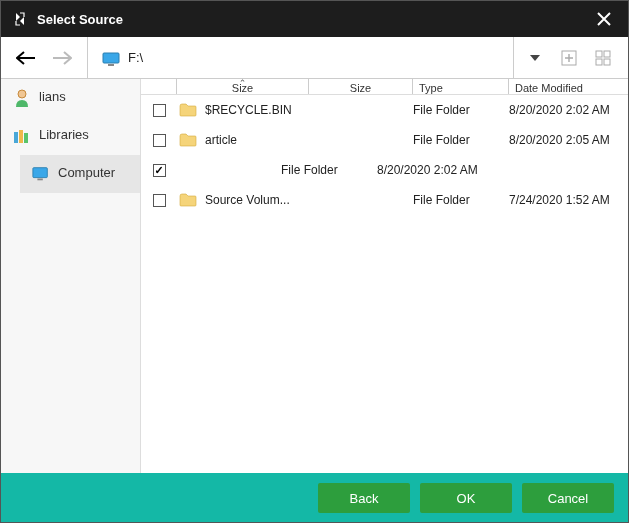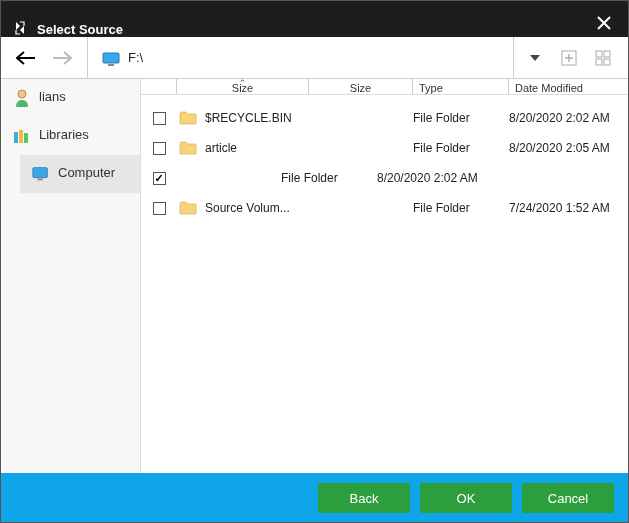--- a/index.html
+++ b/index.html
@@ -1,18 +1,18 @@
 <!DOCTYPE html>
 <html><head>
 <meta charset="utf-8">
 <style>
 * { margin: 0; padding: 0; box-sizing: border-box; font-family: "Segoe UI", Arial, sans-serif; }
 body { width: 629px; height: 523px; background: #fff; overflow: hidden; border: 1px solid #555; }
 
-.titlebar { background: #1d1d1d; color: #fff; height: 36px; display: flex; align-items: flex-end; padding: 0 10px; }
+.titlebar { background: #1d1d1d; color: #fff; height: 36px; display: flex; align-items: center; padding: 0 10px; }
 .titlebar .logo { width: 18px; height: 18px; margin-right: 8px; display: flex; align-items: center; justify-content: center; }
 .titlebar .title { font-size: 13px; font-weight: 600; flex: 1; }
 .titlebar .close { width: 28px; height: 28px; display: flex; align-items: center; justify-content: center; cursor: pointer; }
 
 .toolbar { height: 42px; border-bottom: 1px solid #ccc; display: flex; align-items: center; padding: 0 14px; gap: 14px; }
 .nav-arrow { width: 22px; height: 22px; display: flex; align-items: center; justify-content: center; cursor: pointer; }
 .nav-arrow.disabled { color: #bbb; }
 .path-box { flex: 1; display: flex; align-items: center; gap: 8px; border-left: 1px solid #ccc; padding-left: 14px; height: 100%; }
 .path-box .drive-icon { width: 18px; height: 14px; }
 .path-box .path-text { font-size: 13px; color: #222; }
@@ -28,33 +28,33 @@
 .file-area { flex: 1; display: flex; flex-direction: column; }
 .file-header { display: flex; height: 16px; border-bottom: 1px solid #ddd; font-size: 11px; color: #333; overflow: hidden; }
 .fh-cell { border-right: 1px solid #ccc; padding: 0 6px; position: relative; display: flex; align-items: flex-end; }
 .fh-chk { width: 36px; }
 .fh-name { width: 132px; justify-content: center; }
 .fh-size { width: 104px; justify-content: center; }
 .fh-type { width: 96px; }
 .fh-date { flex: 1; border-right: none; }
 .sort-chevron { position: absolute; top: -1px; left: 50%; transform: translateX(-50%); font-size: 9px; color: #555; }
 
-.file-list { flex: 1; overflow: auto; margin-top: 8px; }
+.file-list { flex: 1; overflow: auto; }
 .file-row { display: flex; align-items: center; height: 30px; font-size: 12px; color: #222; }
 .fc-chk { width: 36px; display: flex; justify-content: center; }
 .fc-name { width: 132px; display: flex; align-items: center; gap: 8px; padding-left: 2px; white-space: nowrap; overflow: hidden; text-overflow: ellipsis; }
 .fc-size { width: 104px; }
 .fc-type { width: 96px; }
 .fc-date { flex: 1; }
 .folder-ico { width: 18px; height: 14px; flex-shrink: 0; }
 .chk { width: 13px; height: 13px; border: 1px solid #555; display: flex; align-items: center; justify-content: center; background: #fff; }
 .chk.checked::after { content: "✓"; font-size: 11px; line-height: 1; color: #000; font-weight: bold; }
 .name-text { overflow: hidden; text-overflow: ellipsis; white-space: nowrap; }
 
-.footer { height: 50px; background: #0ea5e9; display: flex; align-items: center; justify-content: flex-end; gap: 10px; padding: 0 14px; }
+.footer { height: 50px; background: #14b8a6; display: flex; align-items: center; justify-content: flex-end; gap: 10px; padding: 0 14px; }
 .btn { width: 92px; height: 30px; border: none; border-radius: 2px; background: #2d9e3d; color: #fff; font-size: 13px; cursor: pointer; }
 </style>
 </head>
 <body>
 
 <div class="titlebar">
   <span class="logo">
     <svg width="16" height="16" viewBox="0 0 16 16">
         <path d="M4 2 L8 6 L4 10 Z M12 14 L8 10 L12 6 Z" fill="#fff"></path>
         <path d="M8 2 L12 2 L12 6 M8 14 L4 14 L4 10" stroke="#fff" stroke-width="1.2" fill="none"></path>

